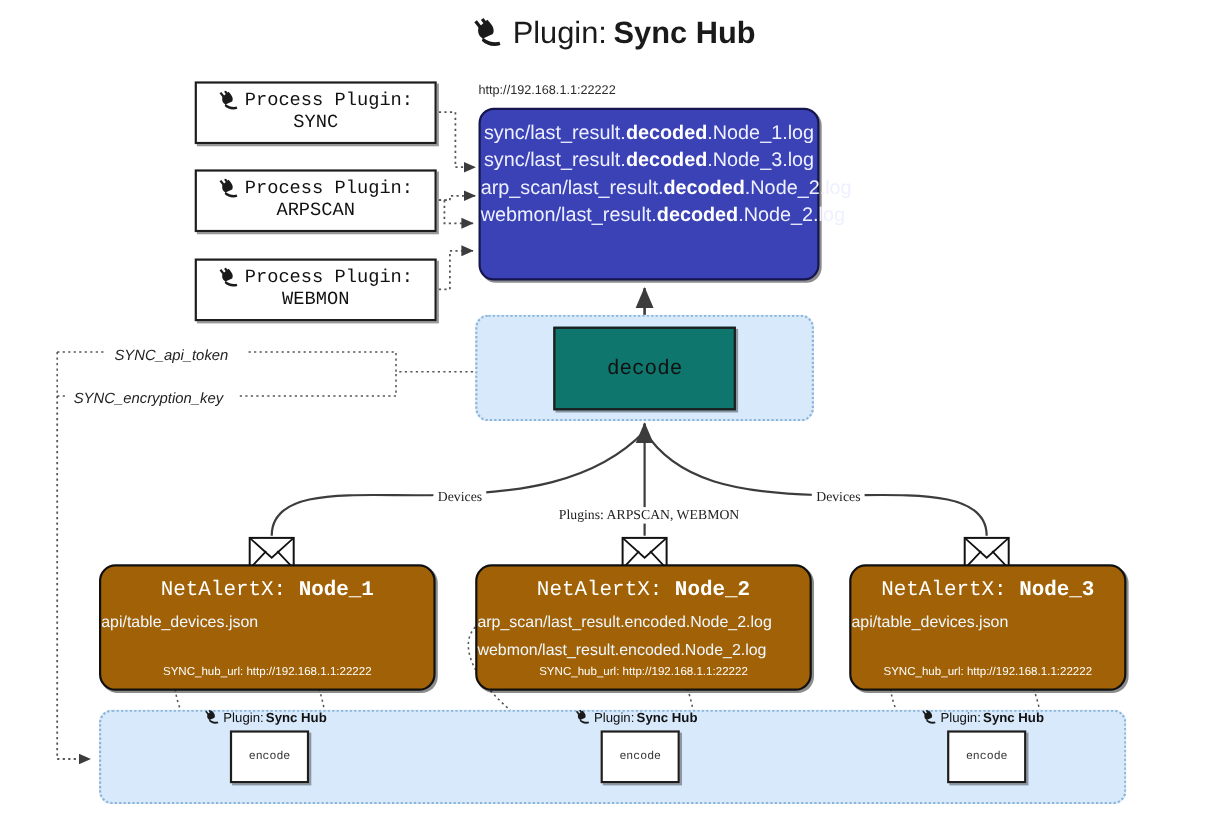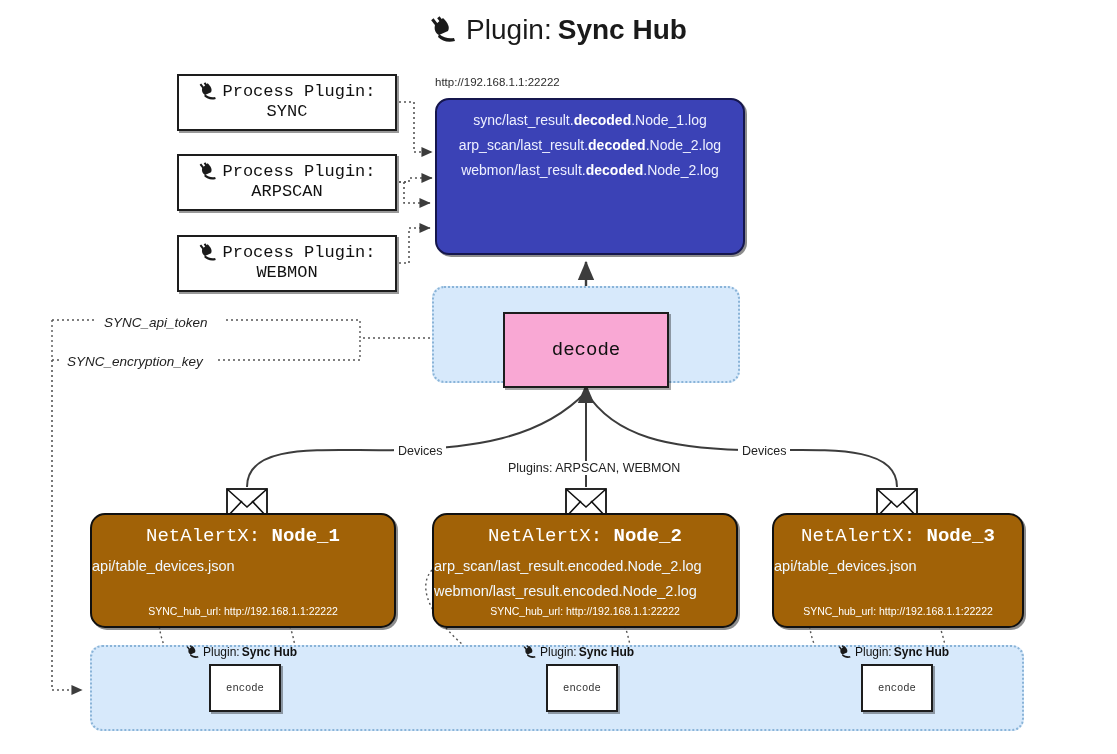--- a/index.html
+++ b/index.html
@@ -19,50 +19,50 @@
   #hub-url{left:435px;top:76px;width:310px;text-align:left;font-size:11.5px;color:#2b2b2b;}
 
   
   #hub{left:435px;top:98px;width:310px;height:157px;background:#3b42b6;
        border:2px solid #15164d;border-radius:14px;
        box-shadow:2px 2px 0 rgba(0,0,0,.45);}
   #hub .hub-title{margin-top:10px;text-align:center;font-size:19px;color:#ffffff;
        font-family:"Liberation Mono",monospace;}
   #hub .hub-title b{font-weight:700;}
   #hub .logs{margin-top:8px;}
-  #hub .log{font-size:14px;color:#eef0ff;line-height:25px;white-space:nowrap;
+  #hub .log{font-size:18px;color:#eef0ff;line-height:25px;white-space:nowrap;
        text-align:center;}
   #hub .log b{font-weight:700;color:#ffffff;}
 
   
   .ppbox{width:220px;height:57px;background:#fff;border:2px solid #1d1d1d;
          box-shadow:2px 2px 0 rgba(0,0,0,.4);
          font-family:"Liberation Mono",monospace;font-size:17px;color:#111;
          display:flex;flex-direction:column;align-items:center;justify-content:center;}
   .ppbox .l1{display:flex;align-items:center;gap:2px;line-height:1.05;}
   .ppbox .l2{line-height:1.25;}
   #pp0{left:177px;top:74px;}
   #pp1{left:177px;top:154px;}
   #pp2{left:177px;top:235px;}
 
   
   #decode-wrap{left:432px;top:286px;width:308px;height:97px;background:#d7e9fb;
        border:2px dotted #8ab4d8;border-radius:12px;}
-  #decode{left:503px;top:312px;width:166px;height:76px;background:#f9a8d4;
+  #decode{left:503px;top:297px;width:166px;height:76px;background:#0f766e;
        border:2px solid #1d1d1d;box-shadow:2px 2px 0 rgba(0,0,0,.35);
        display:flex;align-items:center;justify-content:center;
        font-family:"Liberation Mono",monospace;font-size:19px;color:#111;}
 
   
   .keylabel{font-size:13.5px;color:#222;background:#fff;padding:0 3px;white-space:nowrap;font-style:italic;}
   #k-token{left:101px;top:315px;}
   #k-enc{left:64px;top:354px;}
 
   
-  .edgelabel{font-size:12.5px;color:#222;background:#fff;padding:0 4px;white-space:nowrap;}
+  .edgelabel{font-size:12.5px;color:#222;background:#fff;padding:0 4px;white-space:nowrap;font-family:Liberation Serif, serif;}
   #lab-dev-l{left:394px;top:444px;}
   #lab-dev-r{left:738px;top:444px;}
   #lab-plugins{left:504px;top:461px;}
 
   
   .nodebox{width:306px;height:115px;background:#a16207;border:2px solid #101010;
        border-radius:15px;box-shadow:2px 2px 0 rgba(0,0,0,.45);}
   .nodebox .n-title{margin-top:10px;text-align:center;font-size:19px;color:#ffffff;
        font-family:"Liberation Mono",monospace;}
   .nodebox .n-title b{font-weight:700;}
@@ -174,20 +174,23 @@
   </div>
 
   <div class="node" id="hub-url">http://192.168.1.1:22222</div>
 
   <div class="node" id="hub">
     <div class="logs">
       <div class="log">
         <span>sync/last_result.</span><b>decoded</b><span>.Node_1.log</span>
       </div>
       <div class="log">
+        <span>sync/last_result.</span><b>decoded</b><span>.Node_3.log</span>
+      </div>
+      <div class="log">
         <span>arp_scan/last_result.</span><b>decoded</b><span>.Node_2.log</span>
       </div>
       <div class="log">
         <span>webmon/last_result.</span><b>decoded</b><span>.Node_2.log</span>
       </div>
     </div>
   </div>
 
   <div class="node ppbox" id="pp0">
     <div class="l1">

